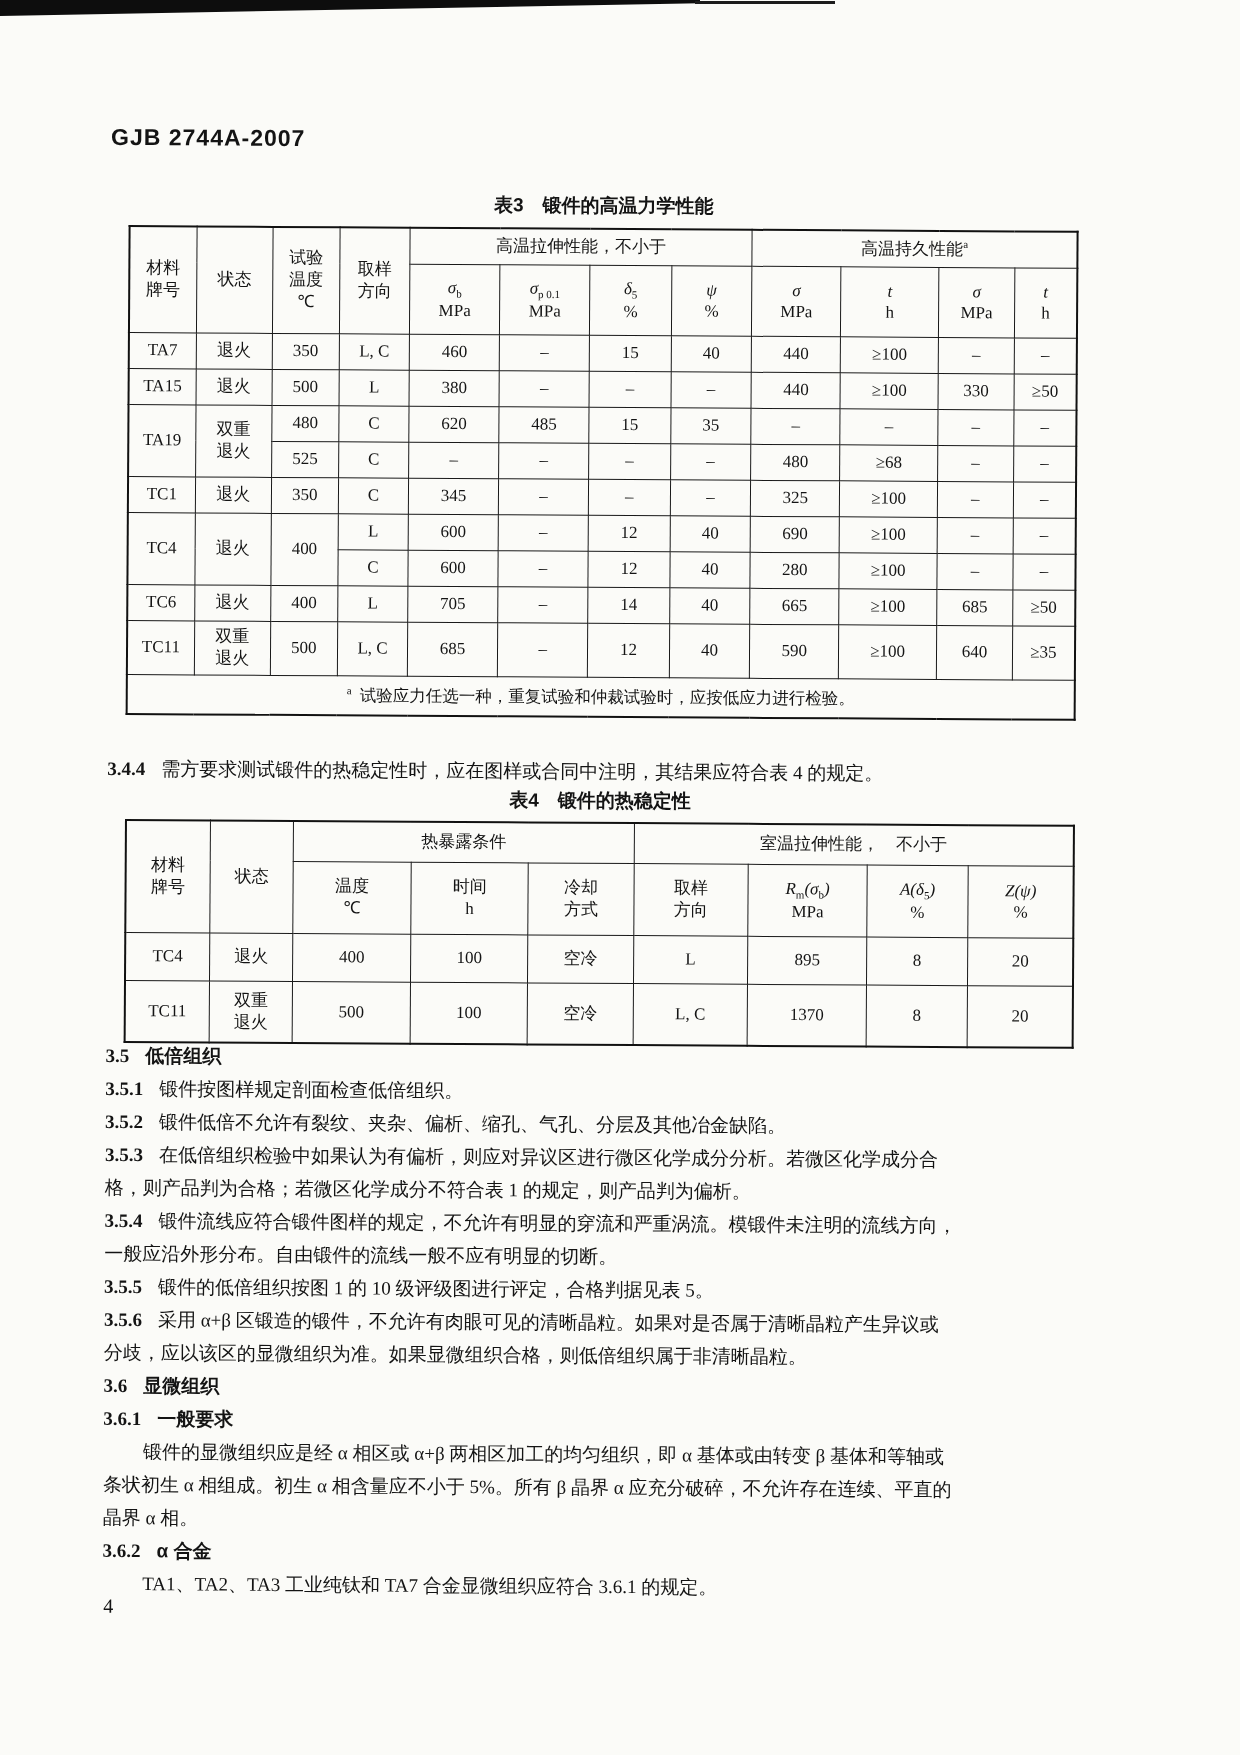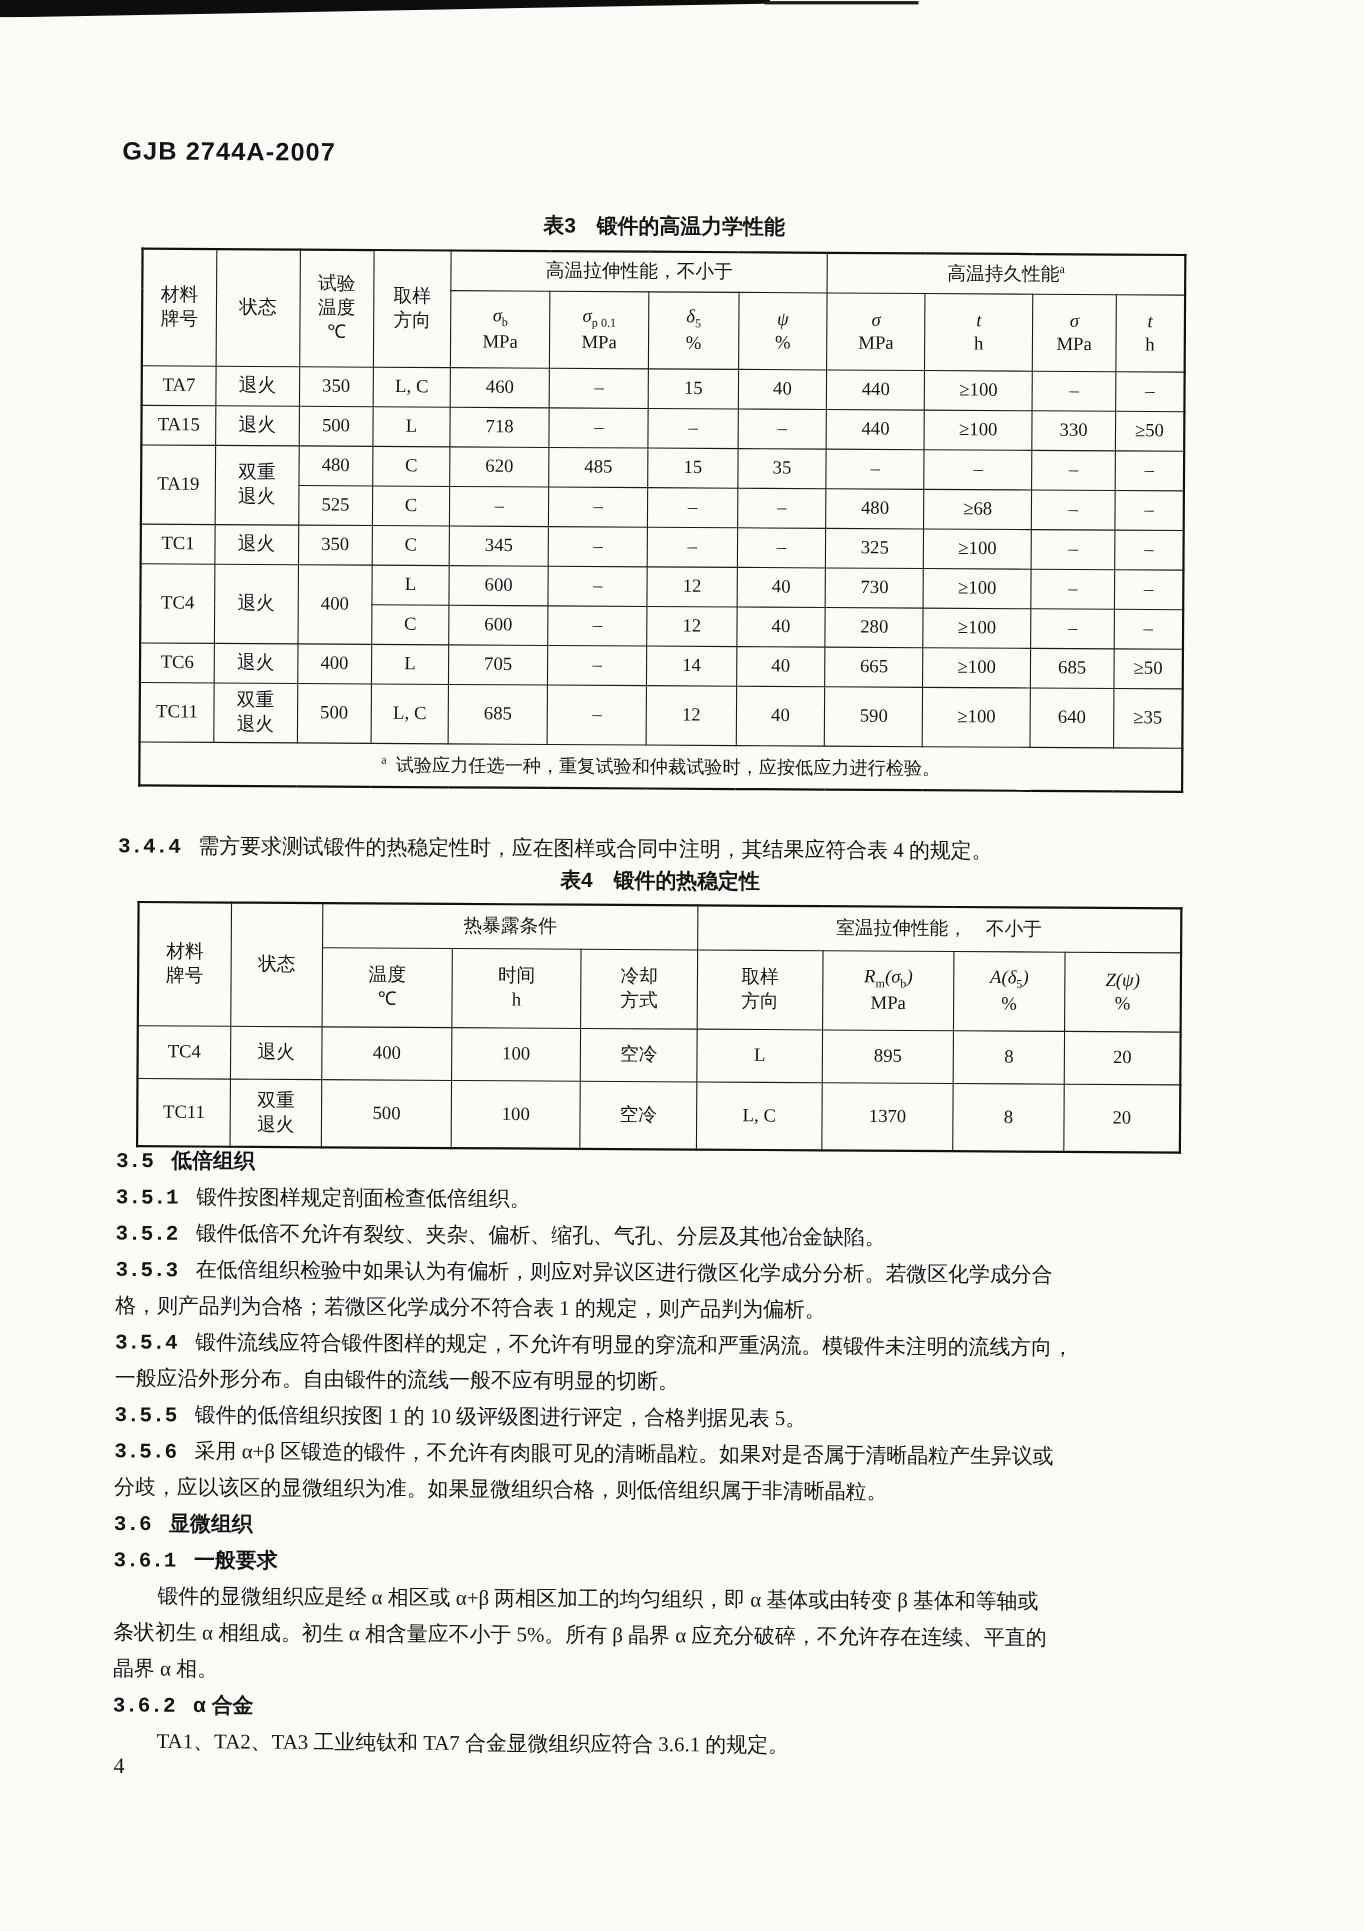--- a/index.html
+++ b/index.html
@@ -23,21 +23,21 @@
   .sym{font-style:italic;font-family:"Liberation Serif",serif;}
   sub{font-size:11px;}
   sub:empty{display:none;}
   sup{font-size:11px;}
   .unit{line-height:1.2;}
   .fn td{text-align:left;padding-left:38px;font-size:16.5px;}
   .sections{position:absolute;left:112px;top:1042px;width:1030px;}
   .sections p{margin:0;height:33px;line-height:33px;font-size:19px;white-space:nowrap;}
   .sections p.head{font-family:"Liberation Sans",sans-serif;font-weight:bold;font-size:19px;}
   .sections p.indent{text-indent:40px;}
-  .num{font-family:Liberation Mono, monospace;font-weight:bold;margin-right:16px;}
+  .num{font-family:Liberation Serif, serif;font-weight:bold;margin-right:16px;}
   .num:empty{display:none;margin:0;}
   .para-344{position:absolute;left:112px;top:740px;width:1030px;font-size:19px;white-space:nowrap;}
   .page-footer{position:absolute;left:113px;top:1598px;font-size:20px;}
 </style>
 </head>
 <body>
 
 <div class="page">
   <div class="scan-wedge"></div>
   <div class="scan-line"></div>
@@ -122,21 +122,21 @@
         <td>440</td>
         <td>≥100</td>
         <td>–</td>
         <td>–</td>
       </tr>
       <tr style="height:36px">
         <td>TA15</td>
         <td>退火</td>
         <td>500</td>
         <td>L</td>
-        <td>718</td>
+        <td>380</td>
         <td>–</td>
         <td>–</td>
         <td>–</td>
         <td>440</td>
         <td>≥100</td>
         <td>330</td>
         <td>≥50</td>
       </tr>
       <tr style="height:36px">
         <td rowspan="2">TA19</td>
@@ -181,21 +181,21 @@
       </tr>
       <tr style="height:36px">
         <td rowspan="2">TC4</td>
         <td rowspan="2">退火</td>
         <td rowspan="2">400</td>
         <td>L</td>
         <td>600</td>
         <td>–</td>
         <td>12</td>
         <td>40</td>
-        <td>730</td>
+        <td>690</td>
         <td>≥100</td>
         <td>–</td>
         <td>–</td>
       </tr>
       <tr style="height:36px">
         <td>C</td>
         <td>600</td>
         <td>–</td>
         <td>12</td>
         <td>40</td>

